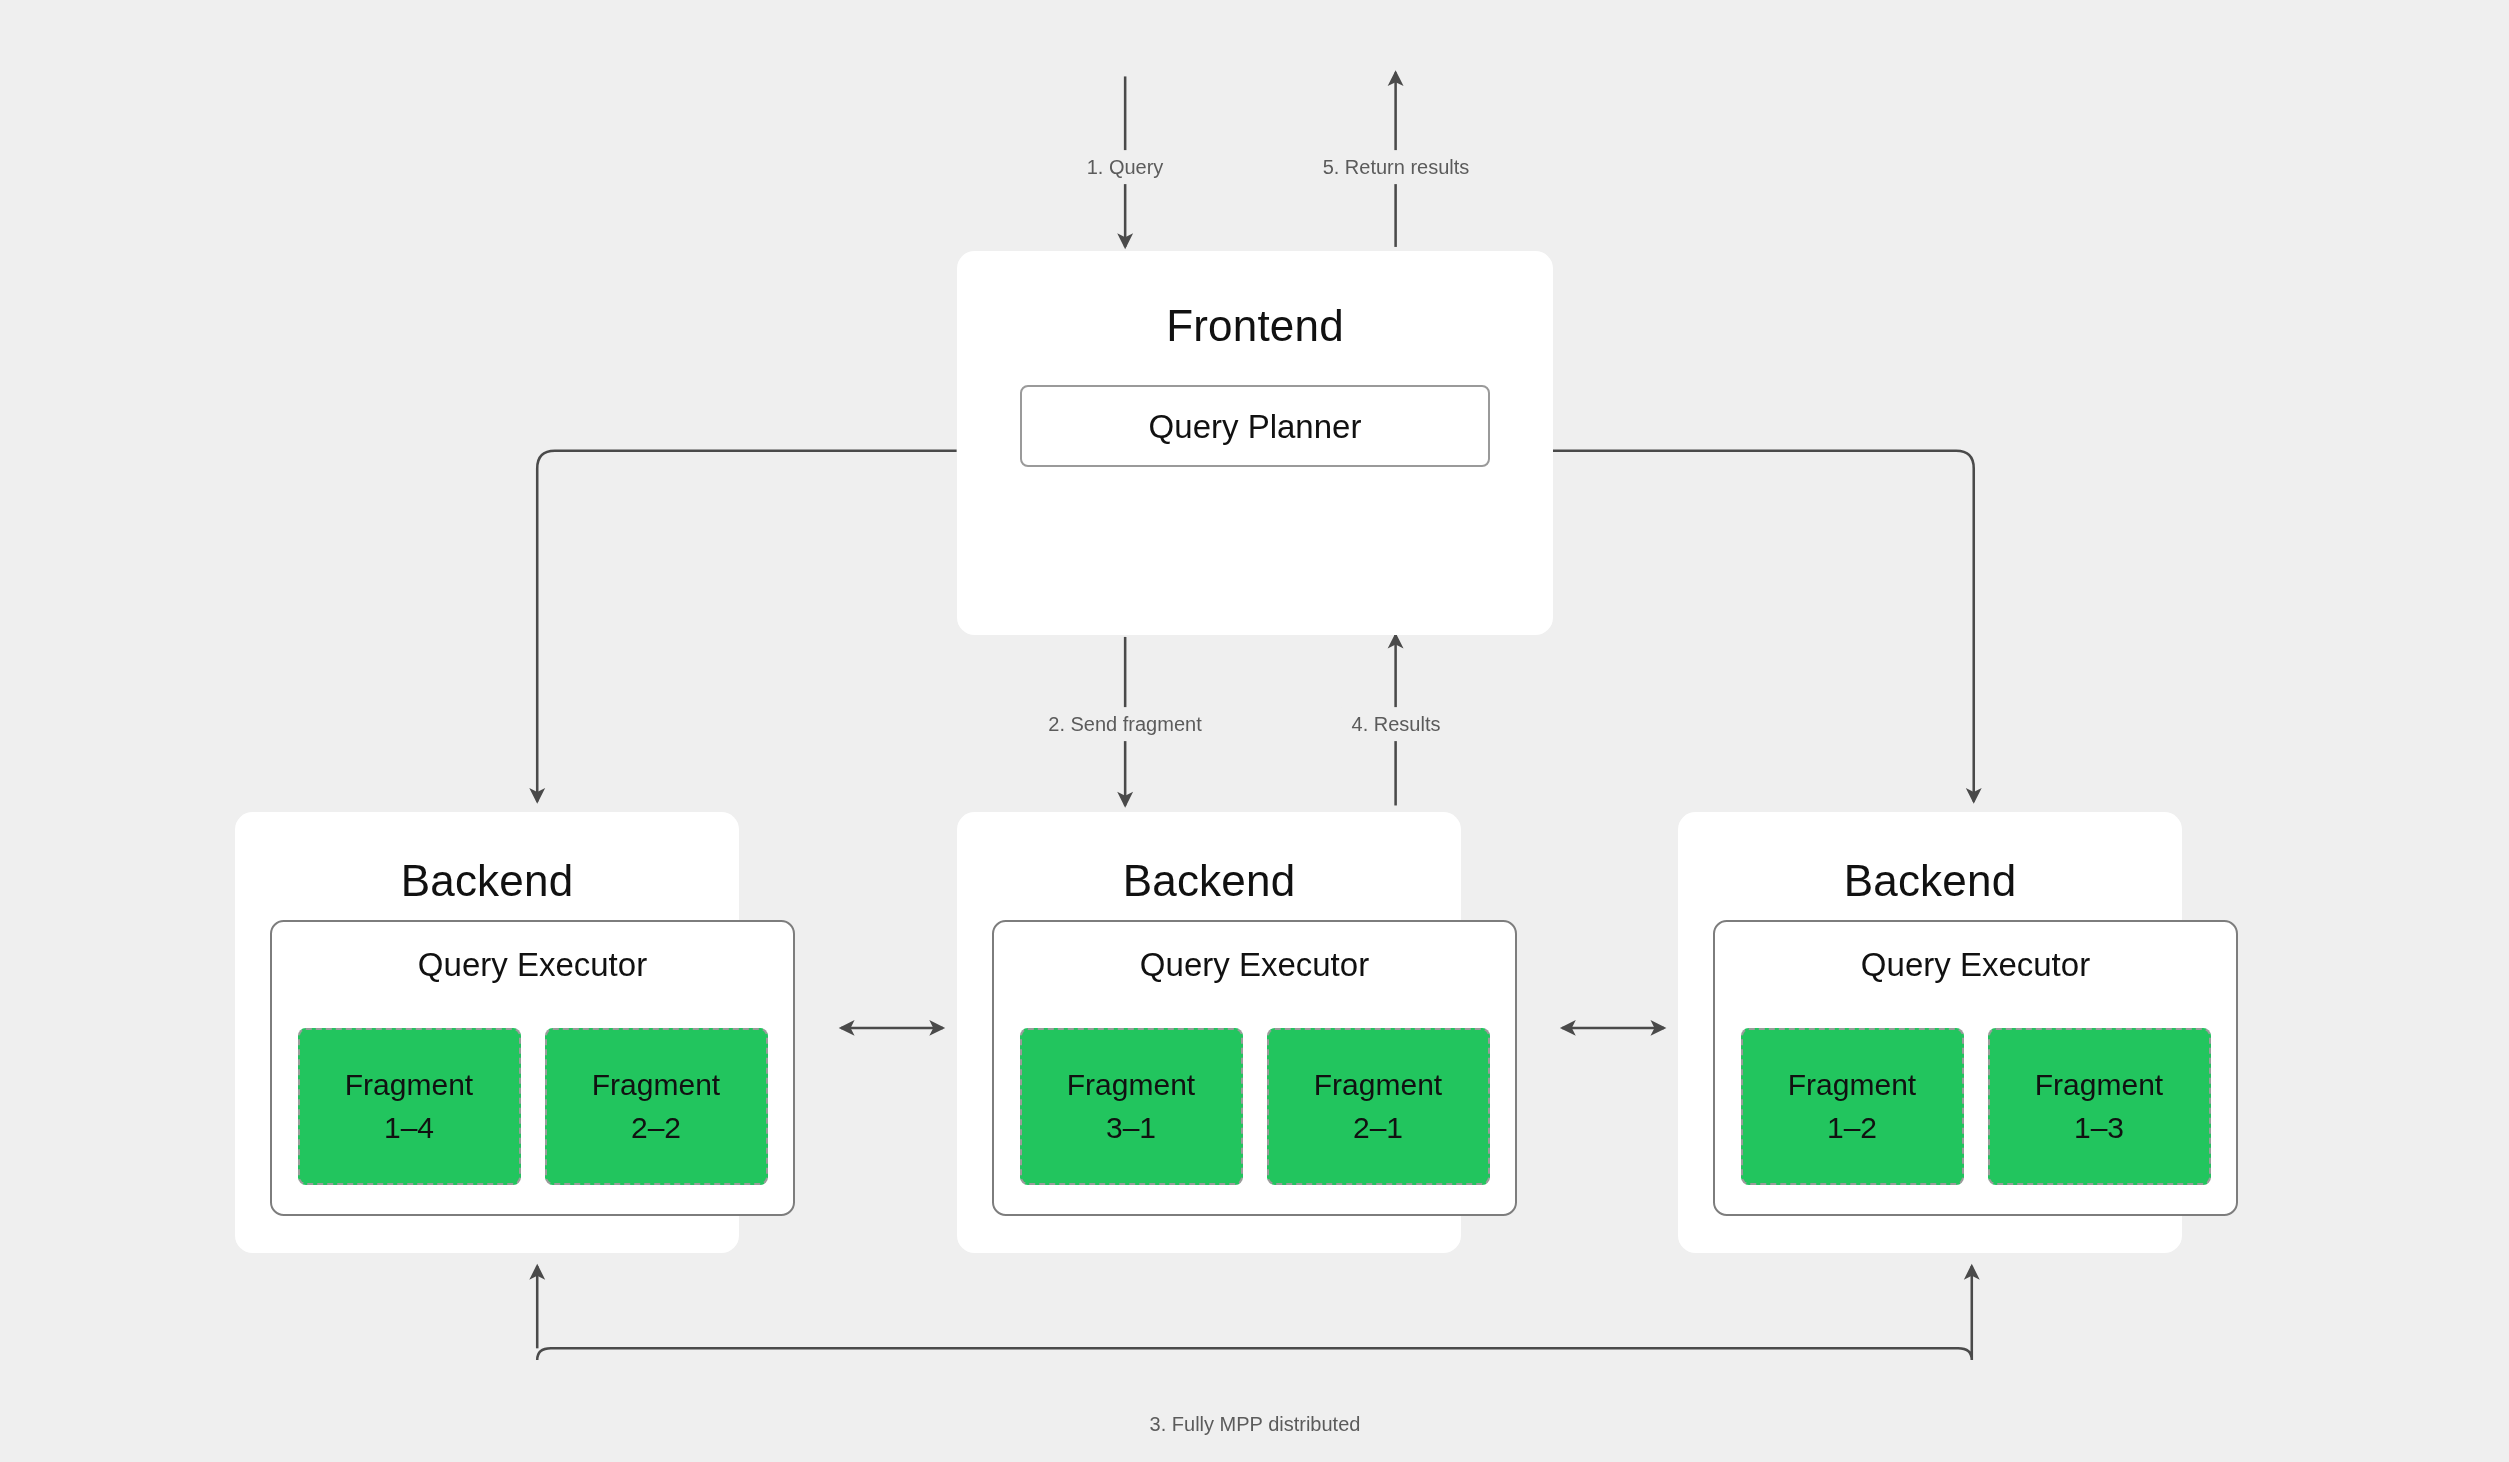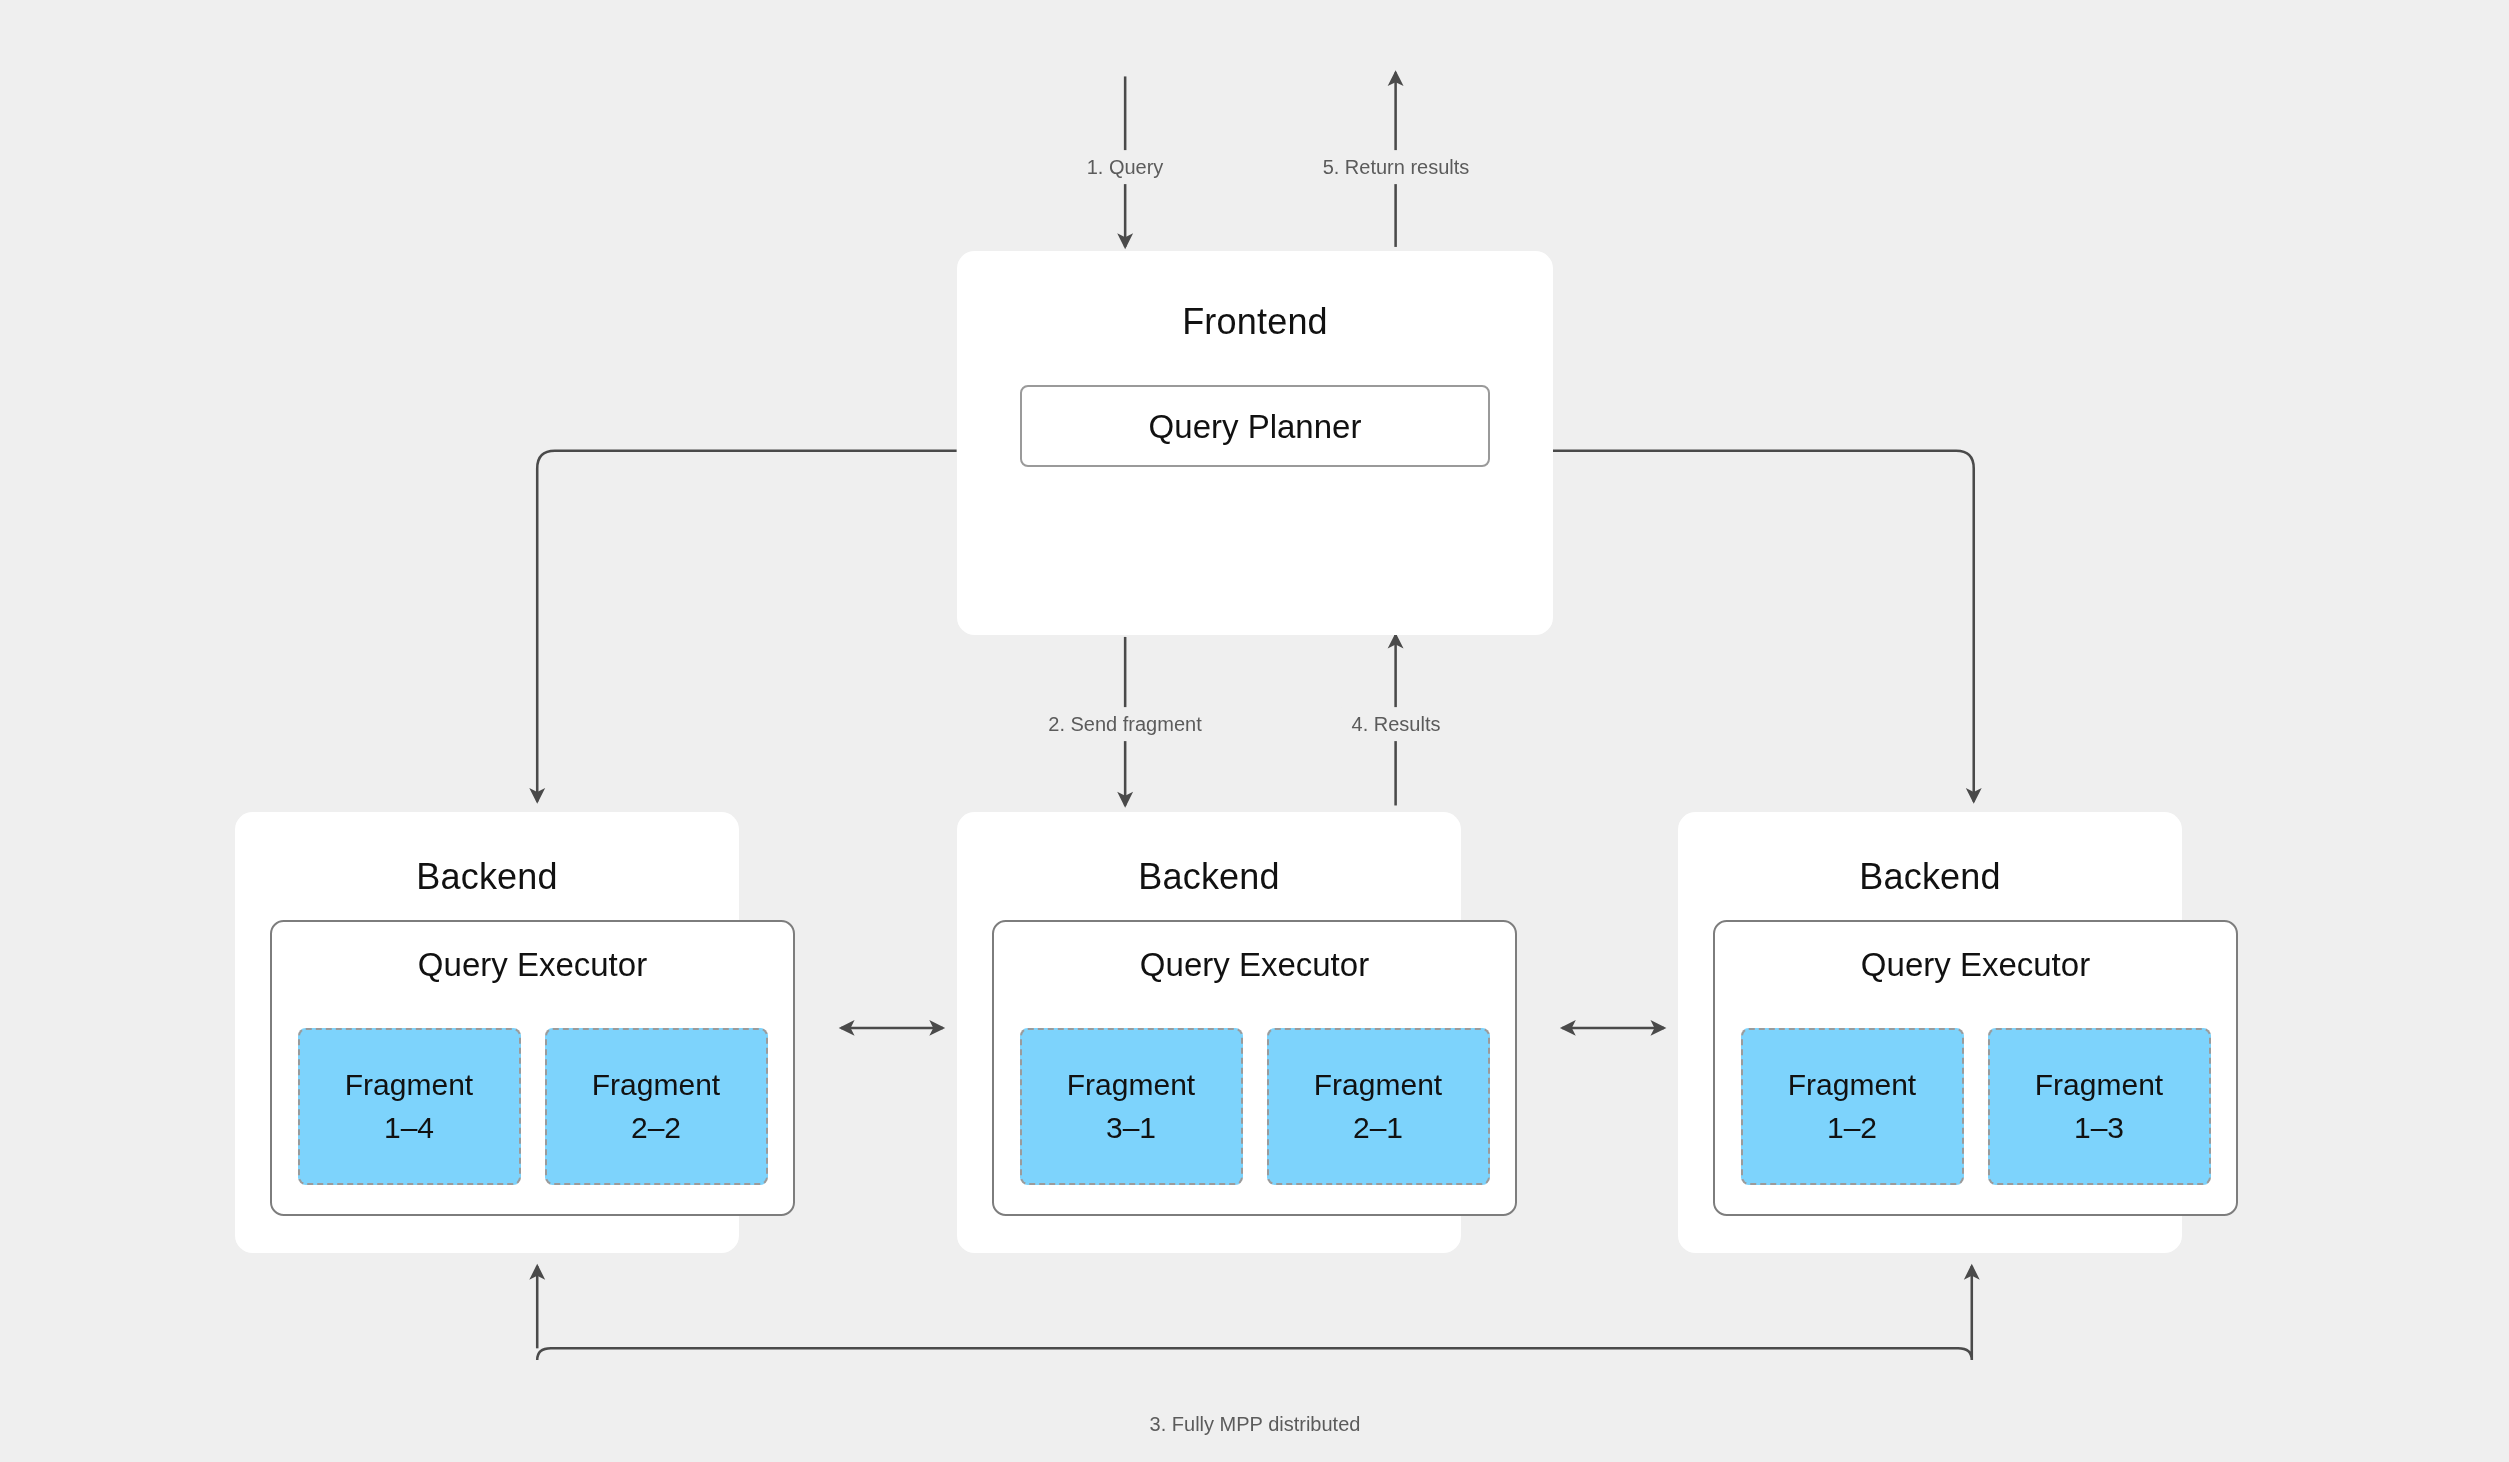--- a/index.html
+++ b/index.html
@@ -26,21 +26,21 @@
   
   .card {
     position: absolute;
     background: #ffffff;
     border-radius: 17.6px;
     box-sizing: border-box;
   }
   .card-title {
     text-align: center;
     color: #111111;
-    font-size: 36px;
+    font-size: 44px;
     font-weight: 400;
     letter-spacing: 0.2px;
     line-height: 1;
   }
 
   
   #frontend-card {
     left: 957px; top: 251px;
     width: 596px; height: 384px;
   }
@@ -108,21 +108,21 @@
   .fragment {
     width: 223px;
     height: 157px;
     border: 2px dashed #9b9b9b;
     border-radius: 7.8px;
     box-sizing: border-box;
     display: flex;
     flex-direction: column;
     align-items: center;
     justify-content: center;
-    background: #7dd3fc;
+    background: #22c55e;
   }
   .fragment .f-line {
     font-size: 30px;
     color: #111111;
     line-height: 1.42;
   }
 
   
   .edge-label {
     position: absolute;

